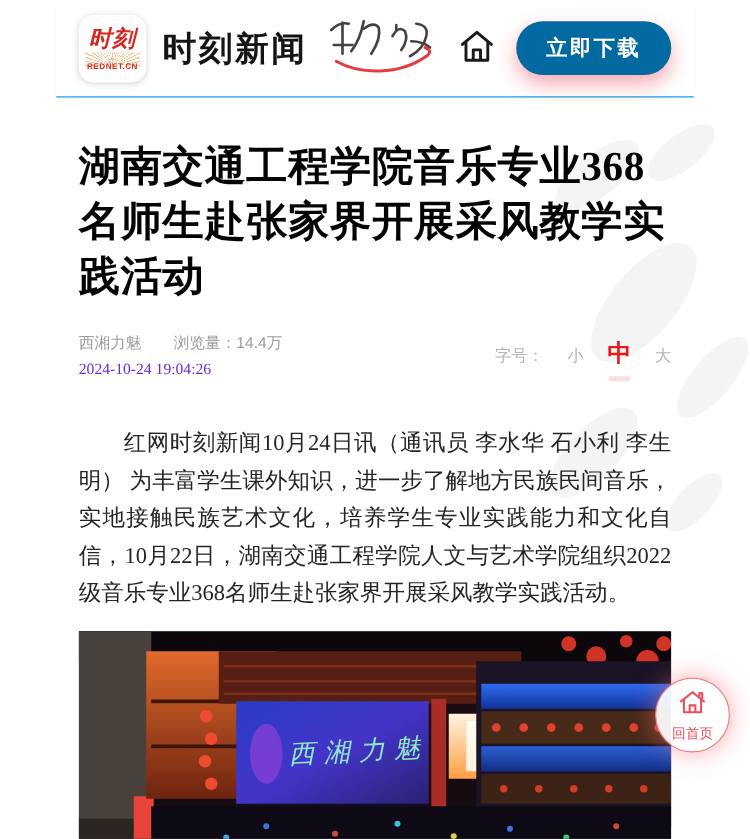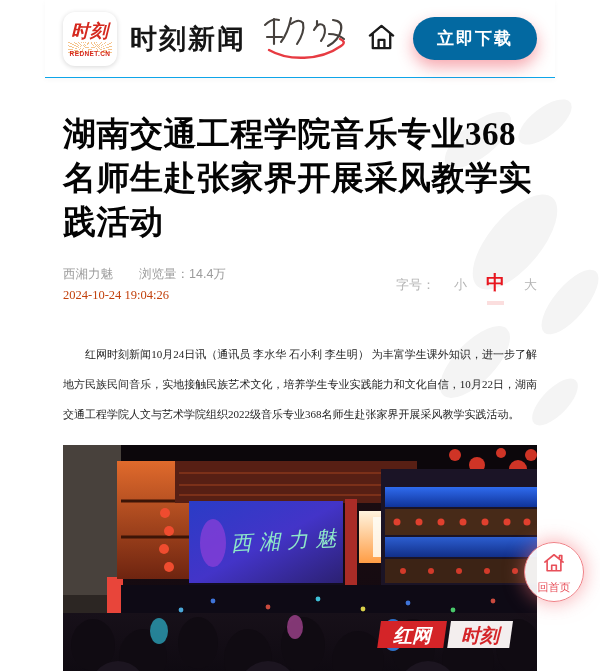--- a/index.html
+++ b/index.html
@@ -36,31 +36,31 @@
   .article { position:relative; padding:0 18px; }
   .title-watermark { position:absolute; right:-45px; top:-20px; z-index:0; pointer-events:none; }
   .article-title { position:relative; z-index:1; margin-top:34px;
                    font-family:"Liberation Serif", serif;
                    font-size:33px; line-height:44px; font-weight:800; color:#040404;
                    letter-spacing:.5px; }
   .meta-row { position:relative; z-index:1; display:flex; justify-content:space-between;
               align-items:flex-start; margin-top:20px; }
   .meta-left { color:#9c9c9c; font-size:12.5px; line-height:21px; }
   .meta-line1 span + span { margin-left:26px;text-align:center; }
-  .meta-date { font-family:"Liberation Serif", serif; color:#c2410c; }
+  .meta-date { font-family:"Liberation Serif", serif; color:#6d28d9; }
   .fs-widget { display:flex; align-items:baseline; gap:19px; color:#b4b4b4;
                font-size:13px; margin-top:6px; }
   .fs-label { color:#b4b4b4; }
   .fs-opt { cursor:pointer; }
   .fs-opt.selected { color:#e8161f; font-size:19px; font-weight:800; position:relative; }
   .fs-opt.selected::after { content:""; position:absolute; left:1px; right:1px; bottom:-9px;
                height:4px; background:#fbdede; }
   .article-body { position:relative; z-index:1; margin-top:33px;
                   font-family:"Liberation Serif", serif;
-                  font-size:11px; line-height:30px; color:#242424; text-indent:2em;
+                  font-size:18px; line-height:30px; color:#242424; text-indent:2em;
                   text-align:justify; }
   .photo-wrap { margin-top:16px; width:474px; line-height:0; }
   .photo-wrap svg { display:block; }
 
   
   .float-home { position:absolute; left:524px; top:542px; width:60px; height:60px;
                 border-radius:50%; background:rgba(255,255,255,.93);
                 border:1px solid #f08086; box-shadow:0 0 20px rgba(244,112,118,.6);
                 display:flex; flex-direction:column; align-items:center; justify-content:center;
                 gap:4px; cursor:pointer; z-index:20; }

